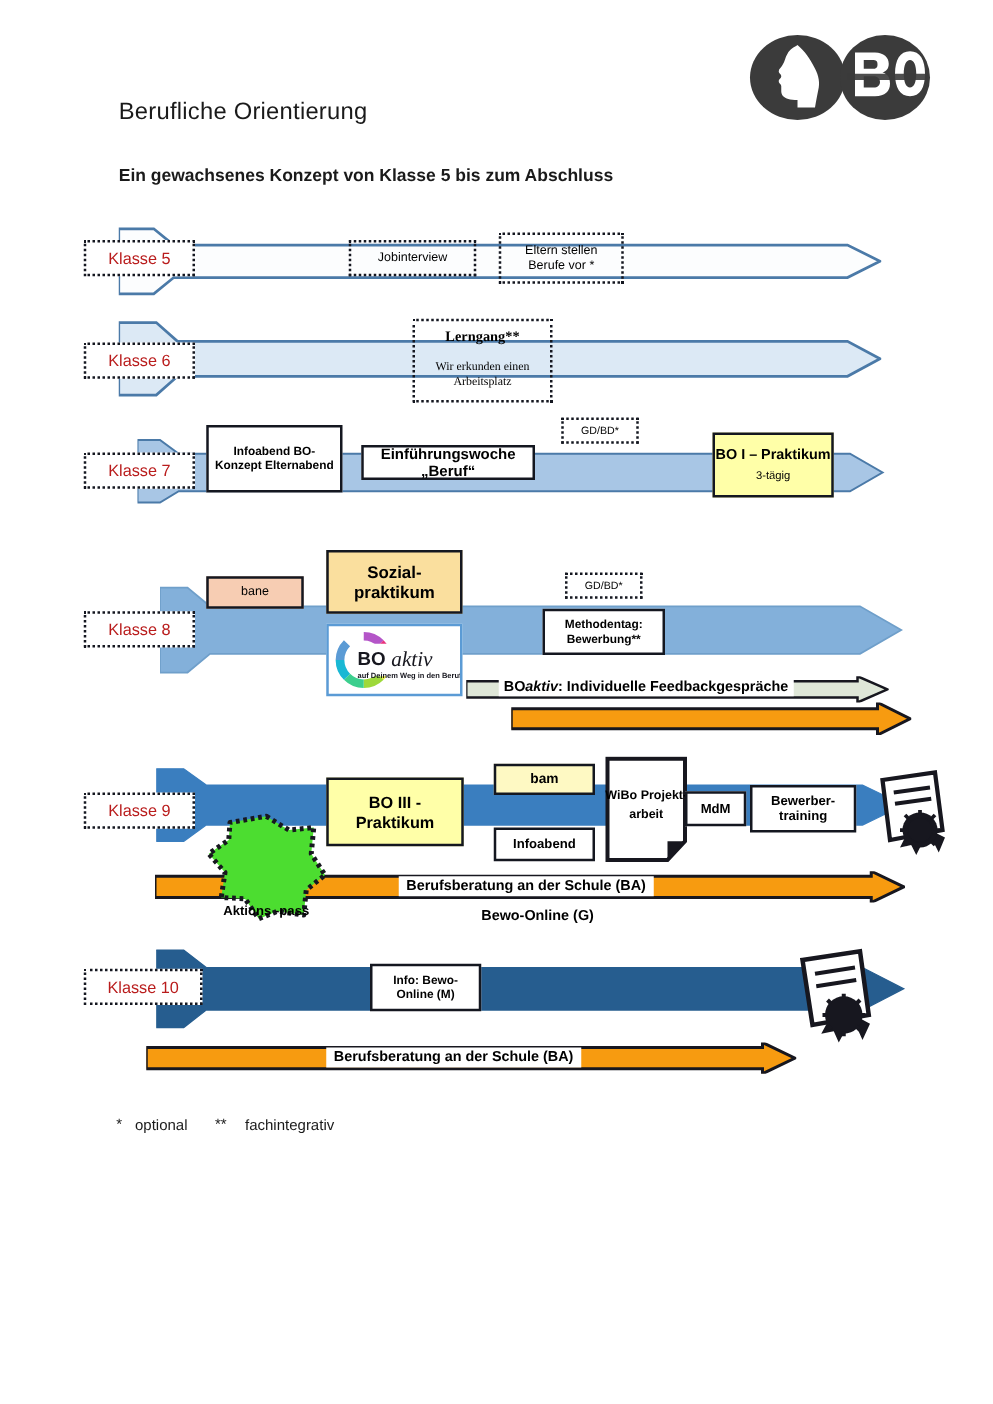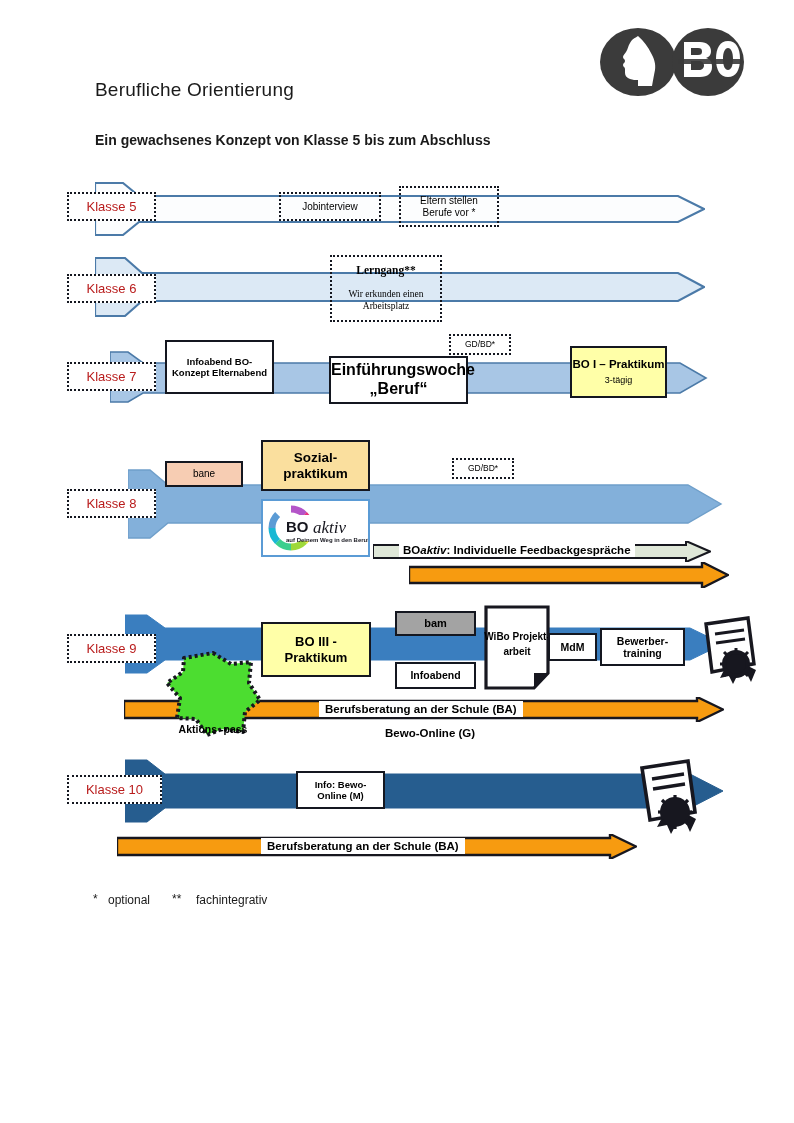--- a/index.html
+++ b/index.html
@@ -46,21 +46,21 @@
     background:transparent;
     font-weight:normal;
   }
   .node.klasse{
     border:2px dotted #141720;background:#ffffff;font-weight:normal;
     font-size:13px;color:#b91c1c;
   }
   .node.yellow{background:#ffffa8;}
   .node.tan{background:#fadf9e;}
   .node.peach{background:#f7cdb3;}
-  .node.green{background:#a3a3a3;}
+  .node.green{background:#fef9c3;}
   .node.plain{background:#ffffff;}
 
   .sub{display:block;font-weight:normal;font-size:9px;margin-top:1px;}
   .ital{font-style:italic;}
 
   
   .caption{
     position:absolute;font-size:11.5px;font-weight:bold;color:#000;
     white-space:nowrap;
   }
@@ -122,21 +122,21 @@
     <svg width="598" height="54" viewBox="0 0 598 54">
       <path d="M0 2 L18 2 L33 13 L570 13 L596 28 L570 43 L33 43 L18 52 L0 52 Z" fill="#a8c6e5" stroke="#4b7aa8" stroke-width="1.6" stroke-linejoin="miter"></path>
     </svg>
   </div>
   <div class="node klasse" style="left:67px;top:362px;width:89px;height:29px;font-size:13px;">
     <span class="inner">Klasse 7</span>
   </div>
   <div class="node plain" style="left:165px;top:340px;width:109px;height:54px;font-size:9.5px;">
     <span class="inner">Infoabend BO- Konzept Elternabend</span>
   </div>
-  <div class="node plain" style="left:289px;top:356px;width:139px;height:48px;font-size:16px;margin-left:40px;">
+  <div class="node plain" style="left:289px;top:356px;width:139px;height:28px;font-size:12px;">
     <span class="inner">Einführungswoche „Beruf“</span>
   </div>
   <div class="node dotted" style="left:449px;top:334px;width:62px;height:21px;font-size:8.5px;">
     <span class="inner">GD/BD*</span>
   </div>
   <div class="node yellow" style="left:570px;top:346px;width:97px;height:52px;font-size:11.5px;flex-direction:column;">
     <span class="inner">BO I – Praktikum</span>
     <span class="inner sub">3-tägig</span>
   </div>
 
@@ -170,20 +170,23 @@
       </g>
       <rect x="20" y="14" width="85" height="26" fill="#ffffff"></rect>
       <text x="23" y="31" font-family="'Liberation Sans',sans-serif" font-size="15" font-weight="bold" fill="#17171f">BO</text>
       <text x="50" y="32" font-family="'Liberation Serif',serif" font-size="17" font-style="italic" fill="#17171f">aktiv</text>
       <text x="23" y="41" font-family="'Liberation Sans',sans-serif" font-size="6" font-weight="bold" fill="#17171f">auf Deinem Weg in den Beruf</text>
     </svg>
   </div>
 
   <div class="node dotted" style="left:452px;top:458px;width:62px;height:21px;font-size:8.5px;">
     <span class="inner">GD/BD*</span>
+  </div>
+  <div class="node plain" style="left:434px;top:487px;width:98px;height:37px;font-size:9.5px;">
+    <span class="inner">Methodentag: Bewerbung**</span>
   </div>
 
   <div class="abs" style="left:373px;top:541px;">
     <svg width="338" height="21" viewBox="0 0 338 21">
       <path d="M0 4 L313 4 L313 0 L337 10.5 L313 21 L313 17 L0 17 Z" fill="#dfe7d8" stroke="#17171f" stroke-width="2"></path>
     </svg>
   </div>
   <div class="caption" style="left:399px;top:543px;background:#ffffff;padding:1px 4px;">
     <span style="font-weight:bold;">BO</span><span class="ital" style="font-weight:bold;">aktiv</span><span>: Individuelle Feedbackgespräche</span>
   </div>

